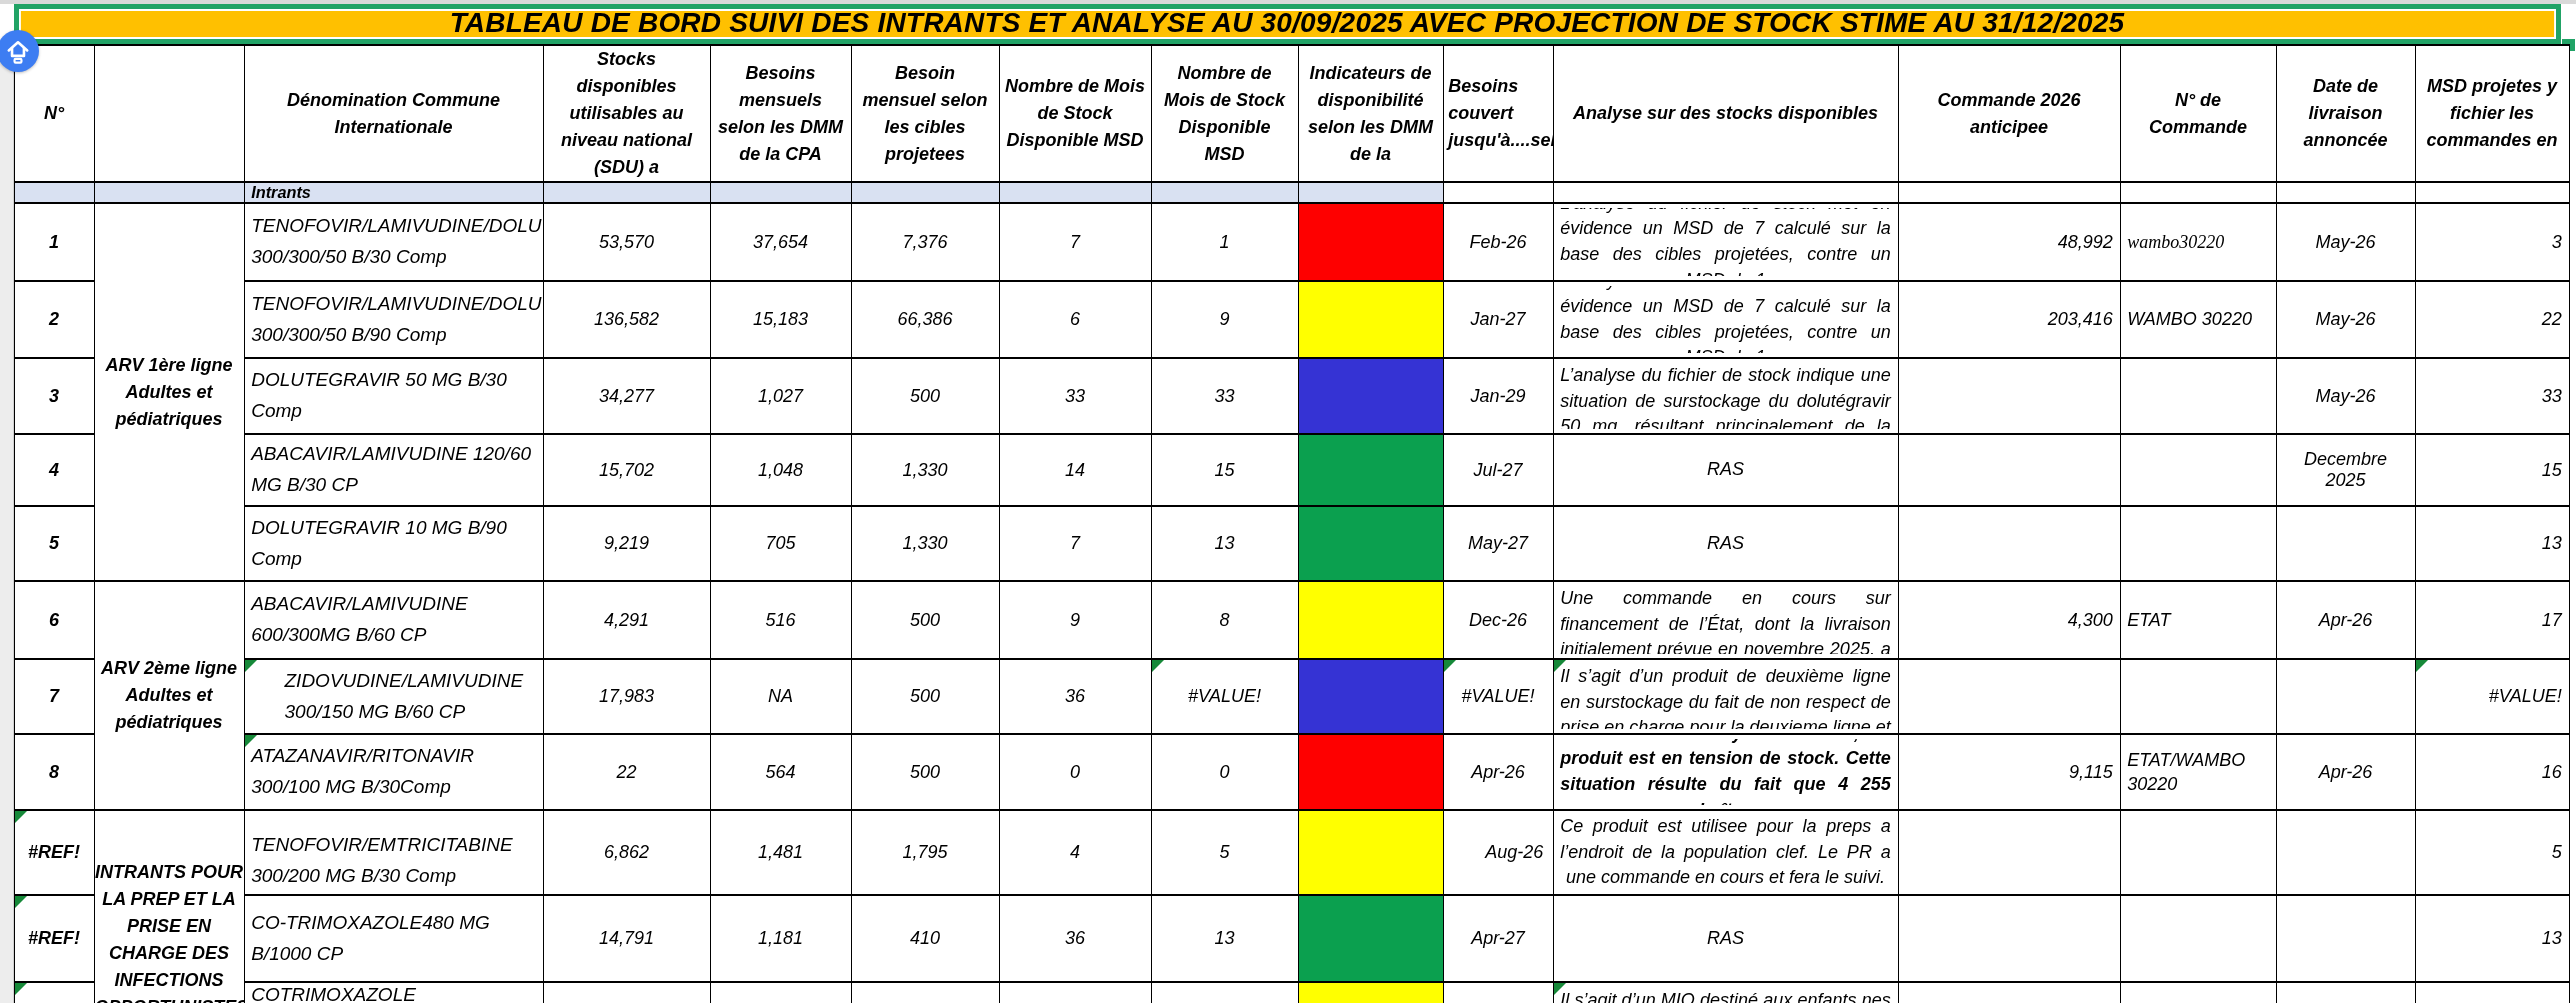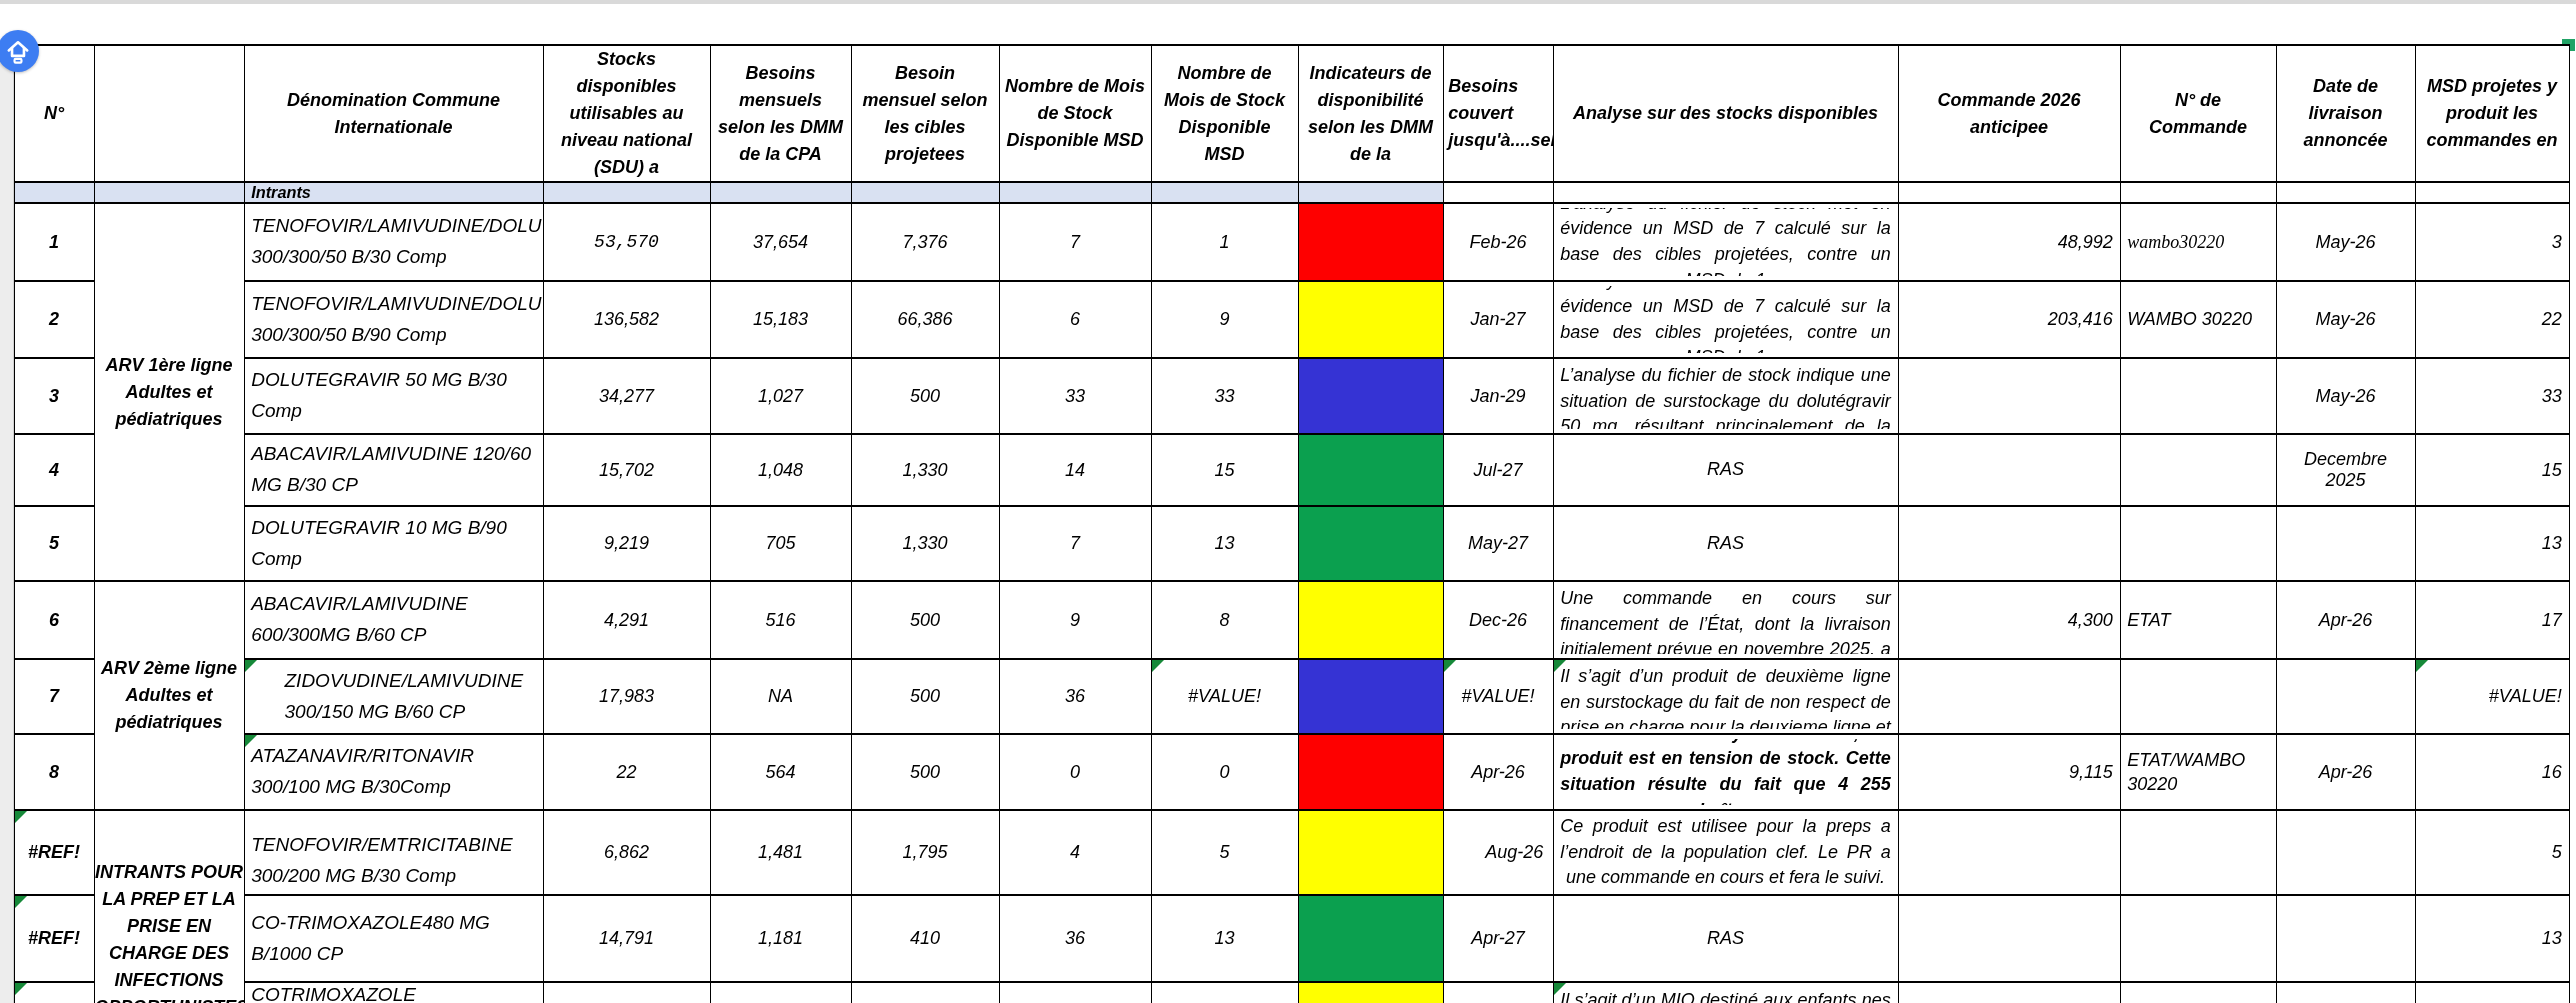--- a/index.html
+++ b/index.html
@@ -41,20 +41,23 @@
   .flag::after { content:""; position:absolute; left:0; top:0; width:0; height:0;
     border-top:12.5px solid #168939; border-right:12.5px solid transparent; }
 </style>
 </head>
 <body>
 
 <div id="stage">
   <div class="top-strip"></div>
   <div class="left-gutter"></div>
 
+  <div class="title-frame">
+    <div class="title-text">TABLEAU DE BORD SUIVI DES INTRANTS ET ANALYSE AU 30/09/2025 AVEC PROJECTION DE STOCK STIME AU 31/12/2025</div>
+  </div>
   <div class="fill-handle"></div>
 
   <div class="home-btn">
     <span style="display:flex;">
       <svg width="26" height="26" viewBox="0 0 24 24" fill="none" stroke="#ffffff" stroke-width="2.4" stroke-linecap="round" stroke-linejoin="round">
         <path d="M3.5 11.5 L12 4 L20.5 11.5"></path>
         <path d="M6.5 9.5 V16.5 H17.5 V9.5"></path>
         <rect x="8.8" y="19.2" width="6.4" height="3.6" rx="1" stroke-width="2"></rect>
       </svg>
     </span>
@@ -87,21 +90,21 @@
           <th>Besoins mensuels selon les DMM de la CPA</th>
           <th>Besoin mensuel selon les cibles projetees</th>
           <th>Nombre de Mois de Stock Disponible  MSD</th>
           <th>Nombre de Mois de Stock Disponible  MSD</th>
           <th>Indicateurs de disponibilité selon les DMM de la</th>
           <th style="text-align: left;">Besoins couvert jusqu'à....selo</th>
           <th>Analyse sur des stocks disponibles</th>
           <th>Commande 2026 anticipee</th>
           <th>N° de Commande</th>
           <th>Date de livraison annoncée</th>
-          <th>MSD projetes  y produit les commandes en</th>
+          <th>MSD projetes  y fichier les commandes en</th>
         </tr>
       </thead>
     <tbody id="tbody">
         <tr style="height: 21px;">
           <td style="background: rgb(217, 225, 242);"></td>
           <td style="background: rgb(217, 225, 242);"></td>
           <td style="background: rgb(217, 225, 242);">
             <div class="clip section-label" style="height: 15.4px;">Intrants</div>
           </td>
           <td style="background: rgb(217, 225, 242);"></td>
@@ -123,21 +126,21 @@
               <span class="txt">1</span>
             </div>
           </td>
           <td rowspan="5" class="group-cell">ARV 1ère ligne Adultes et pédiatriques</td>
           <td>
             <div class="clip c-dci" style="height: 68px;">
               <span class="txt">TENOFOVIR/LAMIVUDINE/DOLUTEGRAVIR 300/300/50 B/30 Comp</span>
             </div>
           </td>
           <td>
-            <div class="clip c-mid" style="height: 68px; font-family: Liberation Mono, monospace;">
+            <div class="clip c-mid" style="height: 68px;">
               <span class="txt">53,570</span>
             </div>
           </td>
           <td>
             <div class="clip c-mid" style="height: 68px;">
               <span class="txt">37,654</span>
             </div>
           </td>
           <td>
             <div class="clip c-mid" style="height: 68px;">

